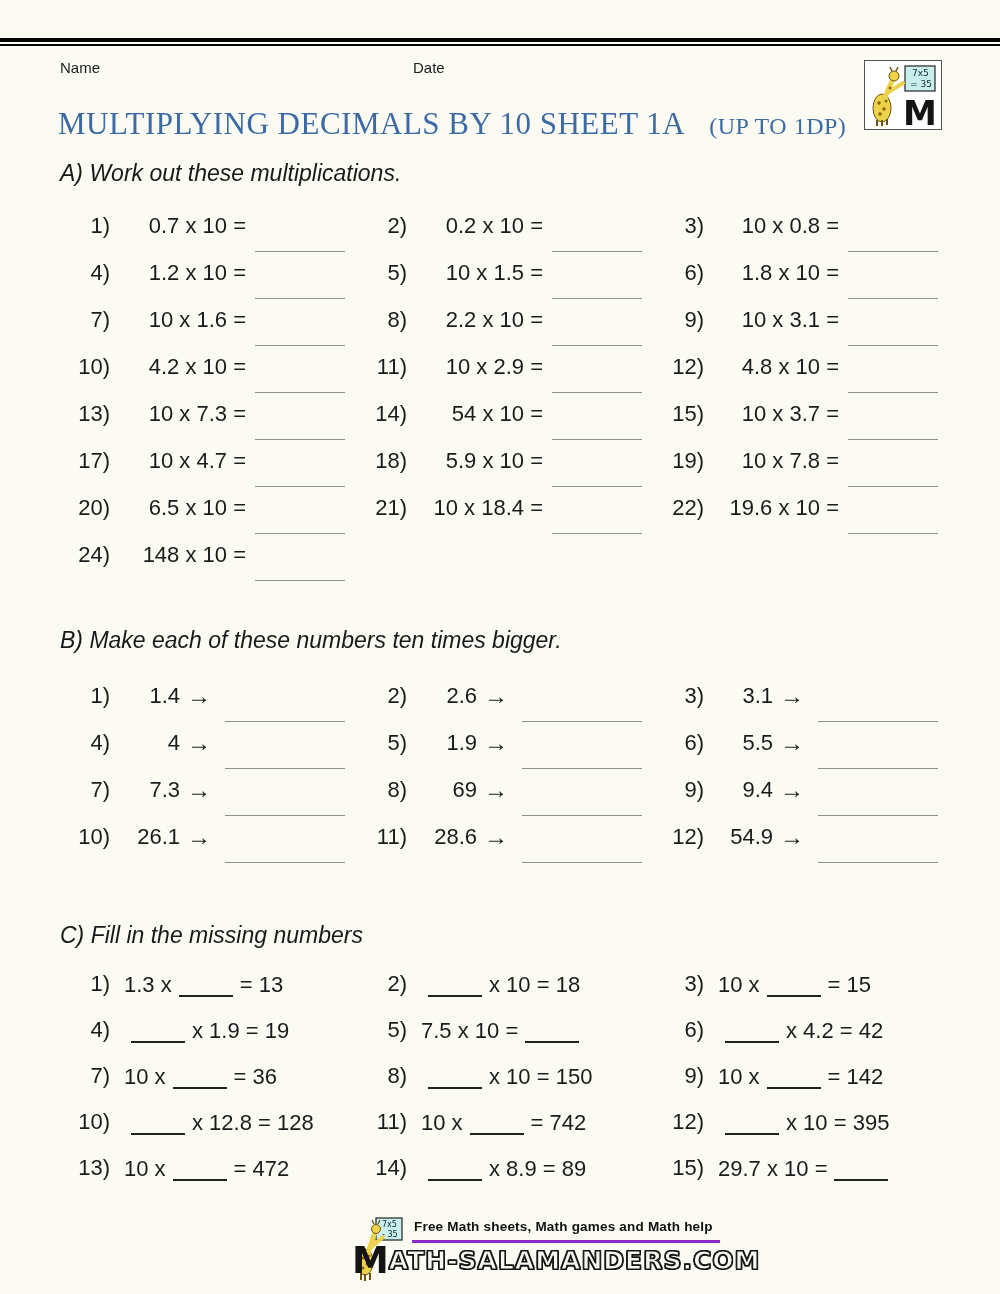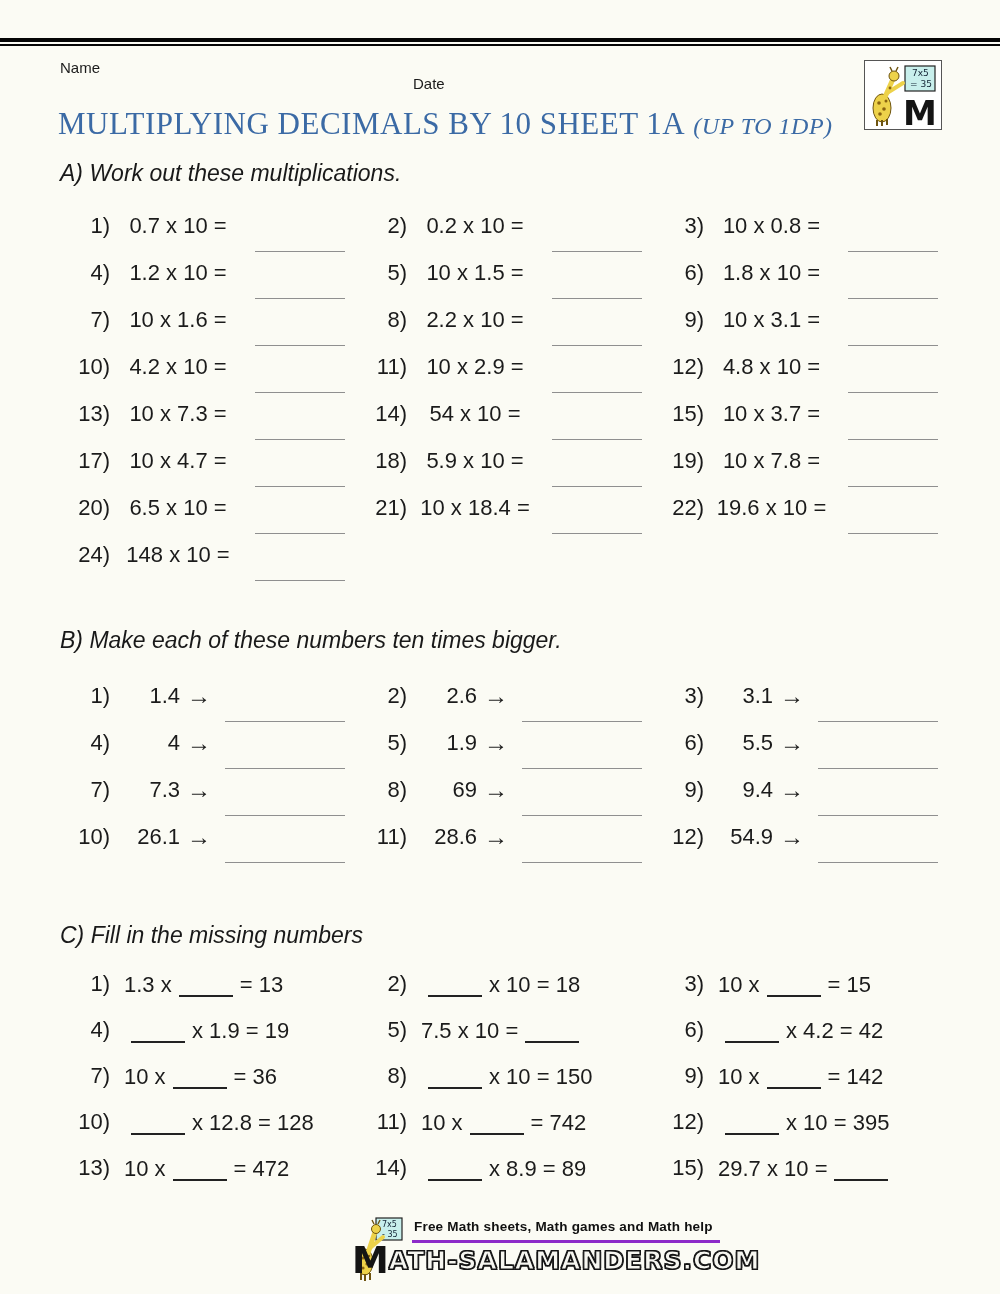--- a/index.html
+++ b/index.html
@@ -12,55 +12,55 @@
     overflow:hidden;
   }
   
   .top-rule{
     margin-top:38px;height:9px;width:1000px;
     background:linear-gradient(to bottom,#050505 0 4px,#fbfbf4 4px 6px,#050505 6px 8px,#fbfbf4 8px 9px);
   }
   
   .meta-row{position:relative;height:20px;margin-top:12px;font-size:15px;}
   .meta-name{position:absolute;left:60px;top:0;}
-  .meta-date{position:absolute;left:413px;top:16px;}
+  .meta-date{position:absolute;left:413px;top:0;}
   
   .corner-logo{
     position:absolute;left:864px;top:60px;width:78px;height:70px;
     background:#ffffff;border:1px solid #555;box-sizing:border-box;
   }
   
   .title{
     margin:26px 0 0 58px;
     font-family:"Liberation Serif", serif;
     font-size:31px;line-height:38px;
     color:#3b6aa5;letter-spacing:.5px;white-space:nowrap;
   }
-  .title .suffix{font-size:24px;margin-left:8px;font-style:italic;}
+  .title .suffix{font-size:24px;margin-left:24px;}
   
   .section-heading{
     margin:14px 0 0 60px;font-style:italic;font-size:23px;line-height:28px;color:#191919;
   }
   .heading-b{margin-top:42px;line-height:30px;}
   .heading-c{margin-top:55px;line-height:30px;}
   
   .grid{
     display:grid;grid-template-columns:297px 297px 296px;
     margin-left:60px;width:890px;
   }
   .grid-a{margin-top:20px;}
   .grid-b{margin-top:22px;}
   .grid-c{margin-top:15px;}
   .prob{
     height:47px;box-sizing:border-box;padding:6px 12px 0 0;
     display:flex;align-items:flex-start;
   }
   .grid-c .prob{height:46px;}
   .pnum{width:50px;flex:none;text-align:right;font-size:22px;line-height:26px;}
-  .pexpr{flex:1;text-align:center;font-size:22px;line-height:26px;white-space:nowrap;}
+  .pexpr{flex:1;text-align:right;font-size:22px;line-height:26px;white-space:nowrap;}
   .ansline{flex:none;width:90px;height:38px;margin-left:9px;border-bottom:1.6px solid #8f8f8f;}
   
   .pval{flex:1;text-align:right;font-size:22px;line-height:26px;}
   .parrow{flex:none;margin-left:7px;font-size:24px;line-height:25px;}
   .ansline-b{flex:none;width:120px;height:38px;margin-left:14px;border-bottom:1.6px solid #8f8f8f;}
   
   .pcexpr{display:flex;align-items:flex-start;margin-left:14px;font-size:22px;line-height:27px;white-space:pre;text-align:center;}
   .cblank{width:54px;height:24px;margin:0 7px;border-bottom:2px solid #222;flex:none;}
   
   .footer{

